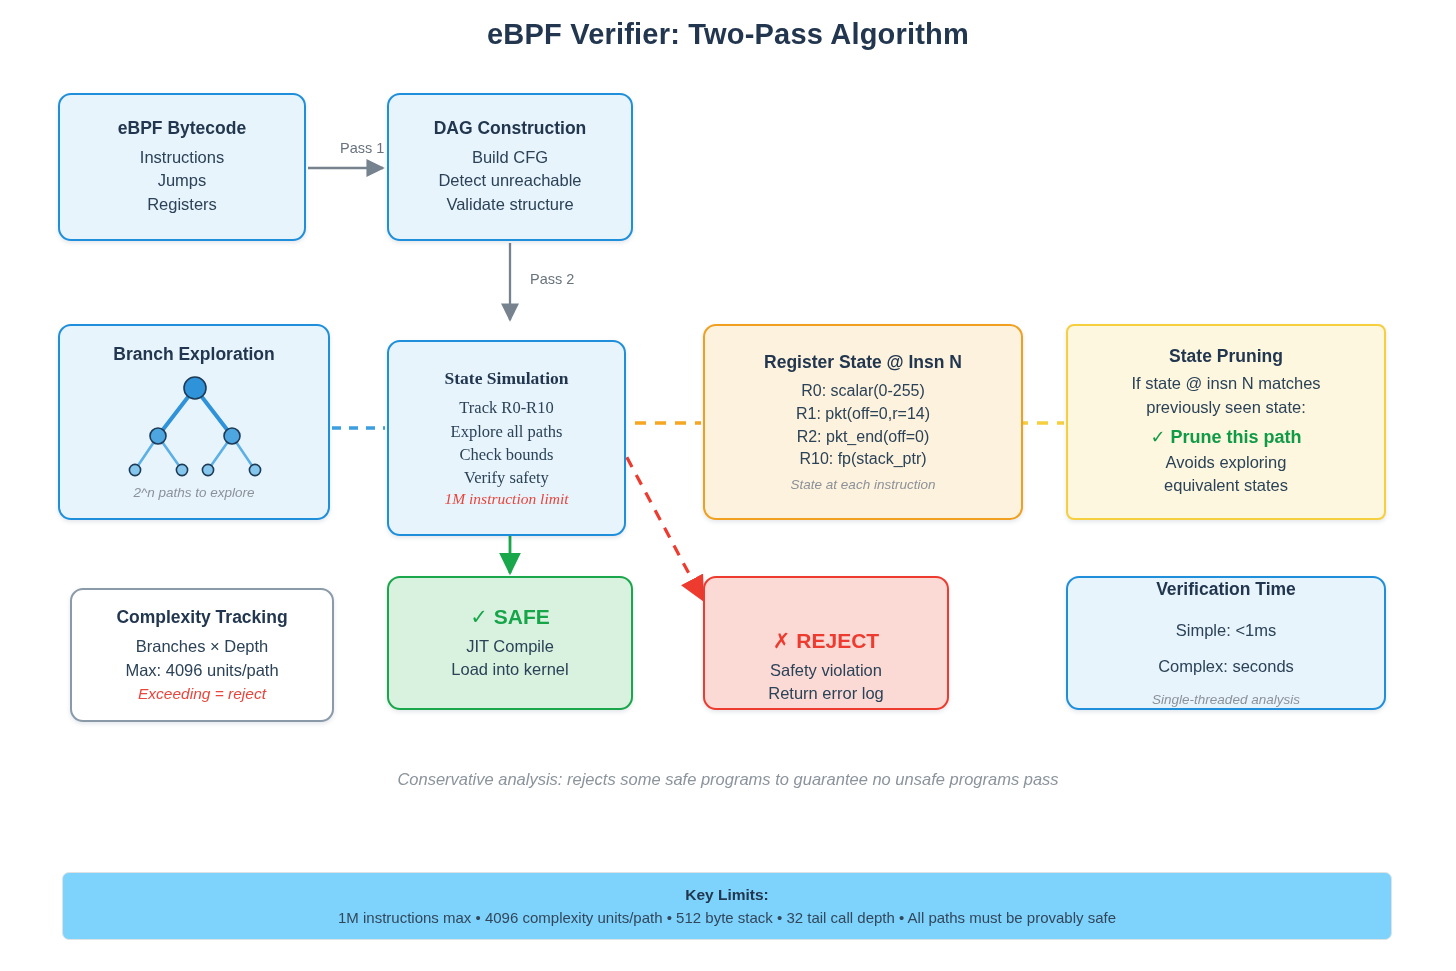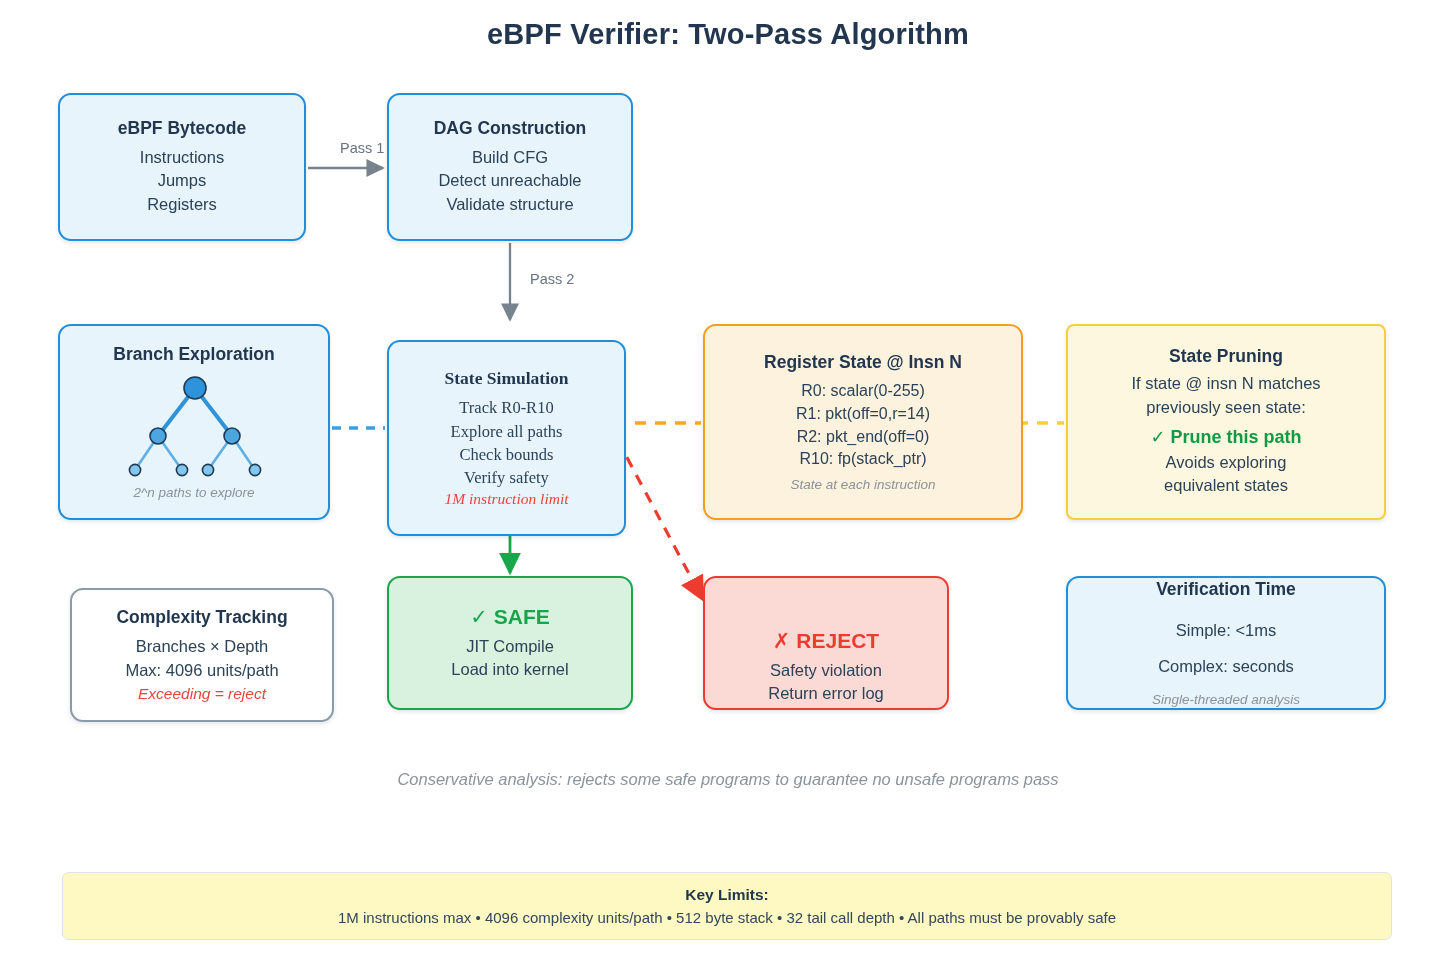--- a/index.html
+++ b/index.html
@@ -77,21 +77,21 @@
   
   #tree{position:absolute;left:58px;top:324px;width:272px;height:196px;}
 
   
   .caption{
     position:absolute;left:0;top:770px;width:1456px;text-align:center;
     font-size:16.5px;font-style:italic;color:#8b939c;
   }
   #keybar{
     position:absolute;left:62px;top:872px;width:1330px;height:68px;
-    box-sizing:border-box;background:#fef9c3;border:1px solid #dde2e6;
+    box-sizing:border-box;background:#7dd3fc;border:1px solid #dde2e6;
     border-radius:7px;display:flex;flex-direction:column;
     align-items:center;justify-content:center;
   }
   #keybar .kt{font-size:15.5px;font-weight:bold;color:#22374f;margin-bottom:5px;}
   #keybar .kv{font-size:15px;color:#33475c;}
 </style>
 </head>
 <body>
 
 <div id="stage">

